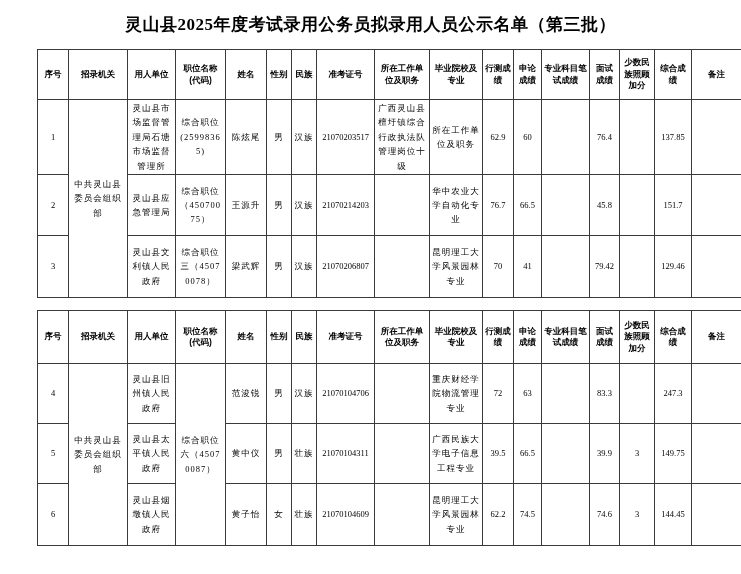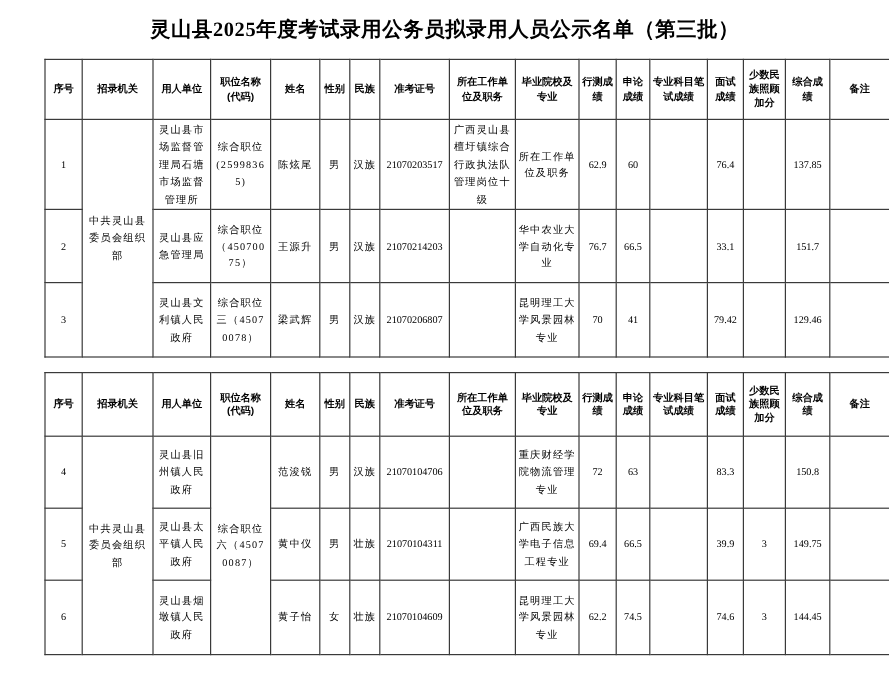--- a/index.html
+++ b/index.html
@@ -113,21 +113,21 @@
           <td>综合职位（45070075）</td>
           <td>王源升</td>
           <td>男</td>
           <td>汉族</td>
           <td class="ticket">21070214203</td>
           <td></td>
           <td>华中农业大学自动化专业</td>
           <td class="num">76.7</td>
           <td class="num">66.5</td>
           <td class="num"></td>
-          <td class="num">33.1</td>
+          <td class="num">45.8</td>
           <td class="num"></td>
           <td class="num">151.7</td>
           <td></td>
         </tr>
         <tr>
           <td class="num">3</td>
           <td>灵山县文利镇人民政府</td>
           <td>综合职位三（45070078）</td>
           <td>梁武辉</td>
           <td>男</td>
@@ -197,33 +197,33 @@
           <td>男</td>
           <td>汉族</td>
           <td class="ticket">21070104706</td>
           <td></td>
           <td>重庆财经学院物流管理专业</td>
           <td class="num">72</td>
           <td class="num">63</td>
           <td class="num"></td>
           <td class="num">83.3</td>
           <td class="num"></td>
-          <td class="num">150.8</td>
+          <td class="num">247.3</td>
           <td></td>
         </tr>
         <tr>
           <td class="num">5</td>
           <td>灵山县太平镇人民政府</td>
           <td>黄中仪</td>
           <td>男</td>
           <td>壮族</td>
           <td class="ticket">21070104311</td>
           <td></td>
           <td>广西民族大学电子信息工程专业</td>
-          <td class="num">69.4</td>
+          <td class="num">39.5</td>
           <td class="num">66.5</td>
           <td class="num"></td>
           <td class="num">39.9</td>
           <td class="num">3</td>
           <td class="num">149.75</td>
           <td></td>
         </tr>
         <tr>
           <td class="num">6</td>
           <td>灵山县烟墩镇人民政府</td>

